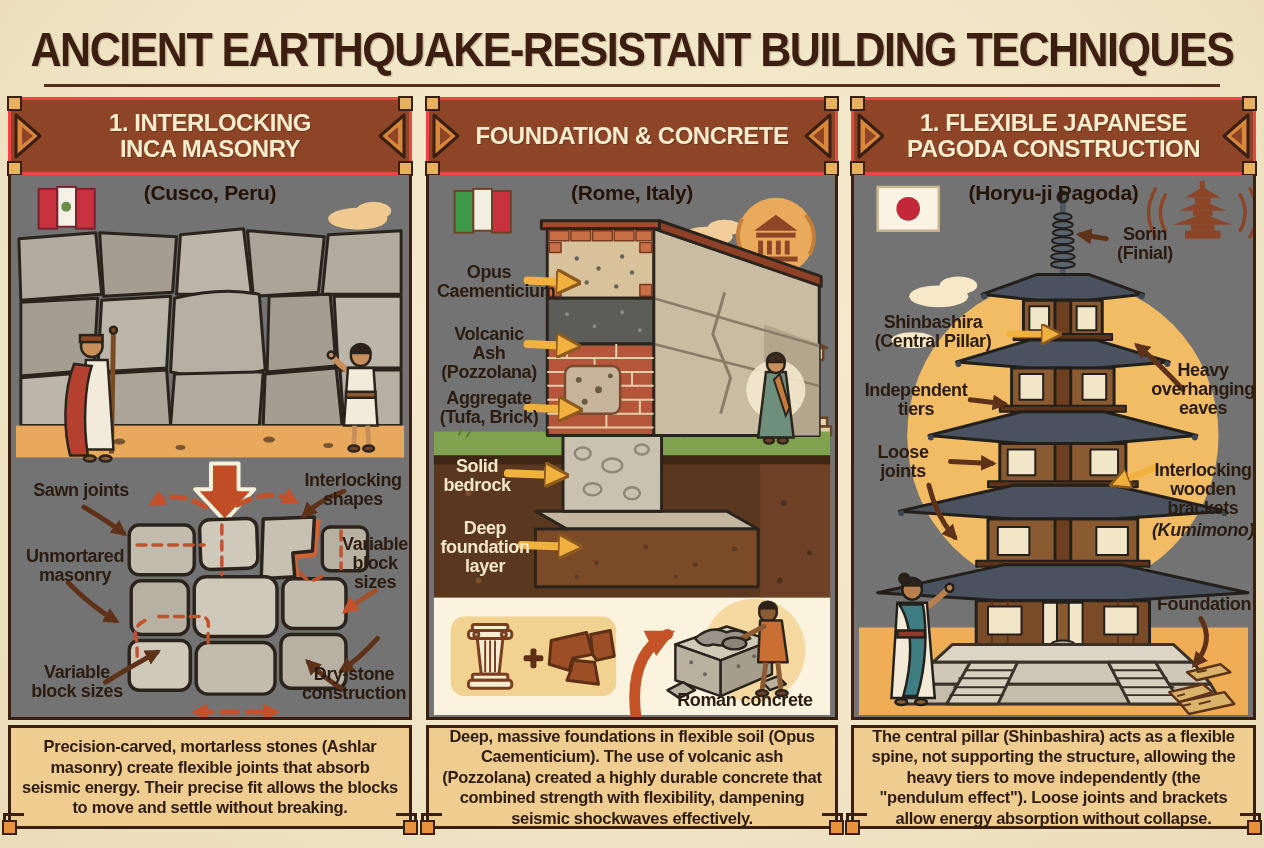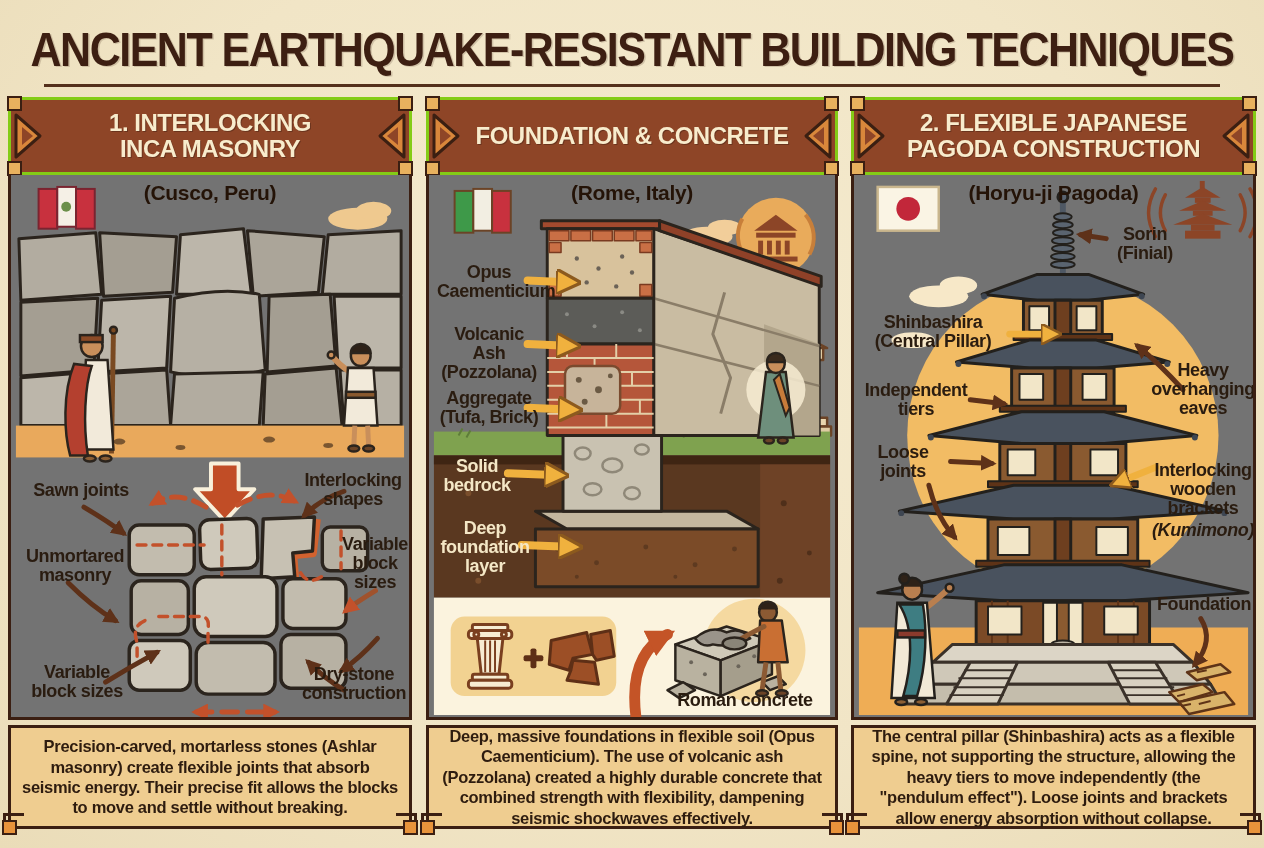--- a/index.html
+++ b/index.html
@@ -10,21 +10,21 @@
   }
   .title{
     position:absolute;top:22px;left:0;right:0;text-align:center;white-space:nowrap;
     font-size:43px;font-weight:800;letter-spacing:-1.5px;color:#3D1F12;
     transform:scaleY(1.12);transform-origin:top center;
     text-shadow:1.5px 1.5px 0 rgba(61,31,18,.18);
   }
   .title-underline{position:absolute;top:84px;left:44px;right:44px;height:3px;background:#54301B;}
   .panel{position:absolute;top:97px;}
   .banner{
-    position:relative;height:78px;background:#8E4527;border:3px solid #84cc16;
+    position:relative;height:78px;background:#8E4527;border:3px solid #ef4444;
     display:flex;flex-direction:column;align-items:center;justify-content:center;box-sizing:border-box;
   }
   .banner .h{
     color:#F8ECCD;font-weight:800;font-size:24px;line-height:1.07;letter-spacing:-.5px;text-align:center;
     text-shadow:1px 1px 0 rgba(0,0,0,.25); white-space:nowrap;
   }
   .corner{position:absolute;width:11px;height:11px;background:#E8B15E;border:2.5px solid #3B1F12;}
   .corner.tl{left:-4px;top:-4px}.corner.tr{right:-4px;top:-4px}
   .corner.bl{left:-4px;bottom:-4px}.corner.br{right:-4px;bottom:-4px}
   .orn{position:absolute;top:50%;transform:translateY(-50%);}
@@ -463,21 +463,21 @@
     <div class="corner bl"></div>
     <div class="corner br"></div>
     <svg class="orn l" width="32" height="52">
         <polygon points="3,5 27,26 3,47" fill="#D9873B" stroke="#3B1F12" stroke-width="3" stroke-linejoin="round"></polygon>
         <polygon points="9,17 20,26 9,35" fill="#8E4527"></polygon>
       </svg>
     <svg class="orn r" width="32" height="52">
         <polygon points="3,5 27,26 3,47" fill="#D9873B" stroke="#3B1F12" stroke-width="3" stroke-linejoin="round"></polygon>
         <polygon points="9,17 20,26 9,35" fill="#8E4527"></polygon>
       </svg>
-    <div class="h">2. FLEXIBLE JAPANESE</div>
+    <div class="h">1. FLEXIBLE JAPANESE</div>
     <div class="h">PAGODA CONSTRUCTION</div>
   </div>
   <div class="content">
     <div class="subtitle">(Horyu-ji Pagoda)</div>
     <svg class="scene" viewBox="0 0 405 545" preserveAspectRatio="none">
       <defs>
         <marker id="m-br3" viewBox="0 0 10 10" refX="7" refY="5" markerWidth="3.2" markerHeight="3.2" orient="auto-start-reverse">
             <path d="M0,0 L10,5 L0,10 z" fill="#5E3119"></path>
           </marker>
         <marker id="m-yl3" viewBox="0 0 12 12" refX="8" refY="6" markerWidth="3" markerHeight="3" orient="auto-start-reverse">

